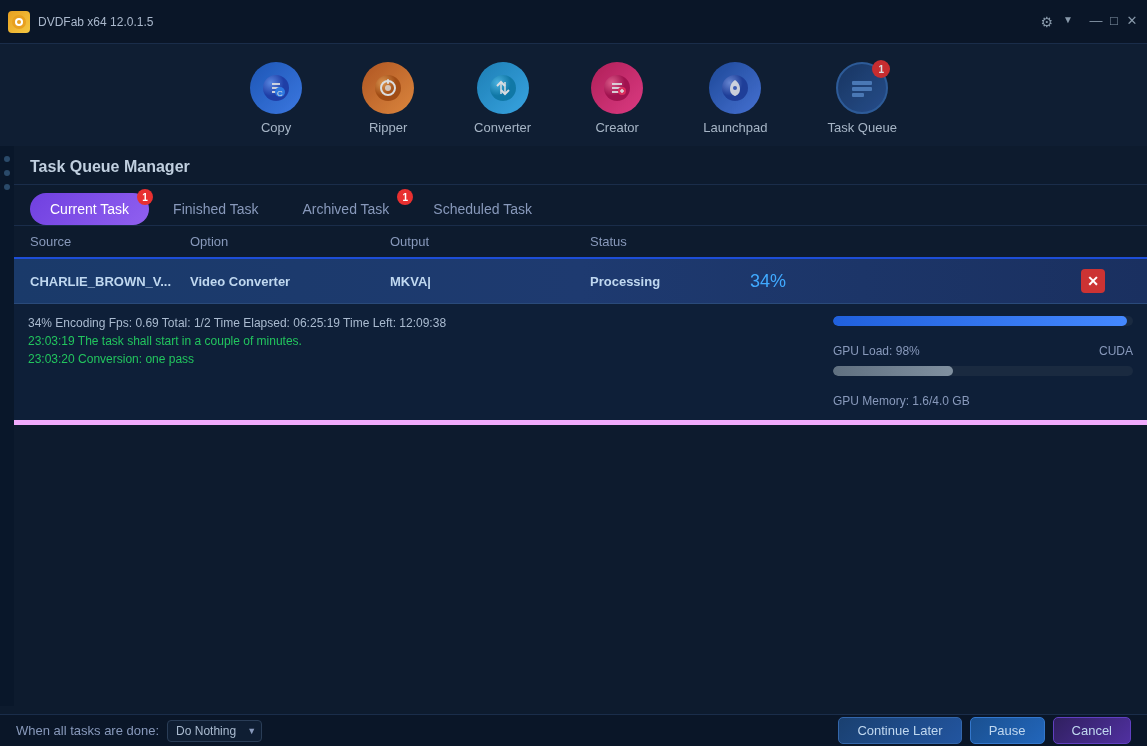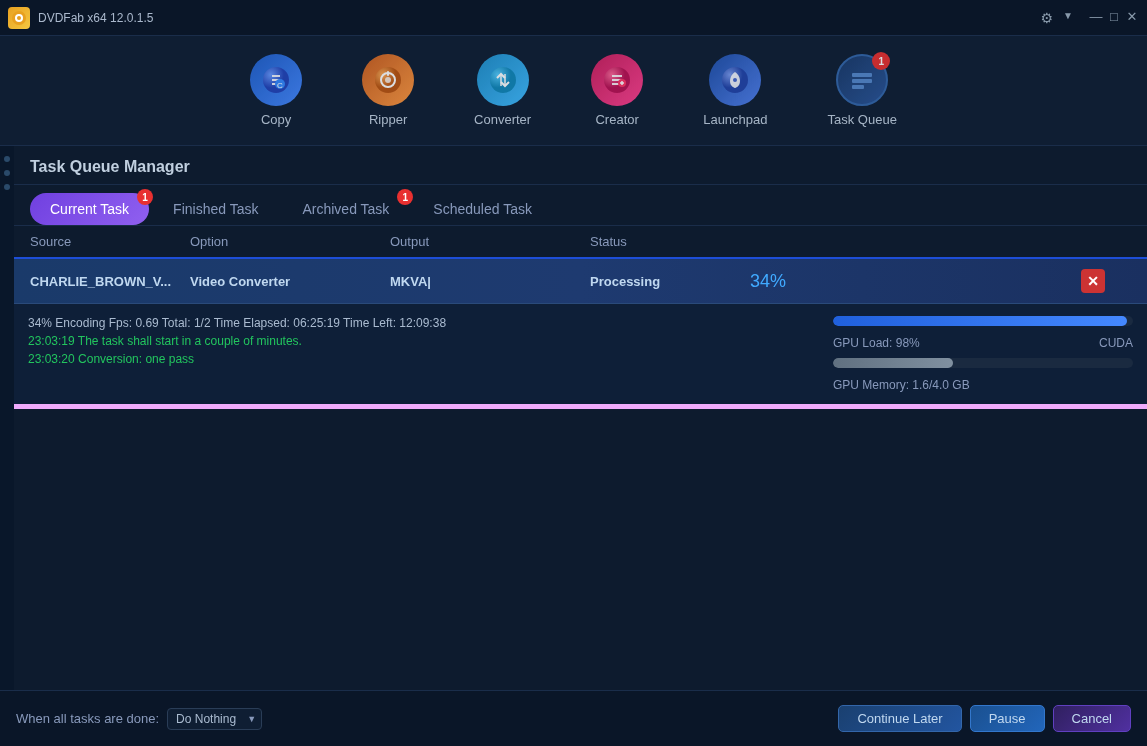--- a/index.html
+++ b/index.html
@@ -9,21 +9,21 @@
       background: #0d1b2e;
       font-family: 'Segoe UI', Arial, sans-serif;
       color: #cdd8e8;
       overflow: hidden;
       position: relative;
     }
 
     
     .title-bar {
       background: #0a1628;
-      height: 36px;
+      height: 44px;
       display: flex;
       align-items: center;
       justify-content: space-between;
       padding: 0 8px;
       border-bottom: 1px solid #1a2d4a;
     }
     .title-bar-left {
       display: flex;
       align-items: center;
       gap: 8px;
@@ -285,30 +285,30 @@
       border-radius: 5px;
     }
     .gpu-bar-fill.mem {
       background: linear-gradient(90deg, #607080, #8090a0);
     }
     .gpu-info-row {
       display: flex;
       justify-content: space-between;
       font-size: 12px;
       color: #8899bb;
-      margin-top: 2px;
+      margin-top: 10px;
     }
 
     
     .bottom-bar {
       position: absolute;
       bottom: 0;
       left: 0;
       right: 0;
-      height: 56px;
+      height: 32px;
       background: #0a1628;
       border-top: 1px solid #1a2d4a;
       display: flex;
       align-items: center;
       padding: 0 16px;
       gap: 10px;
       justify-content: space-between;
     }
     .bottom-left {
       display: flex;

